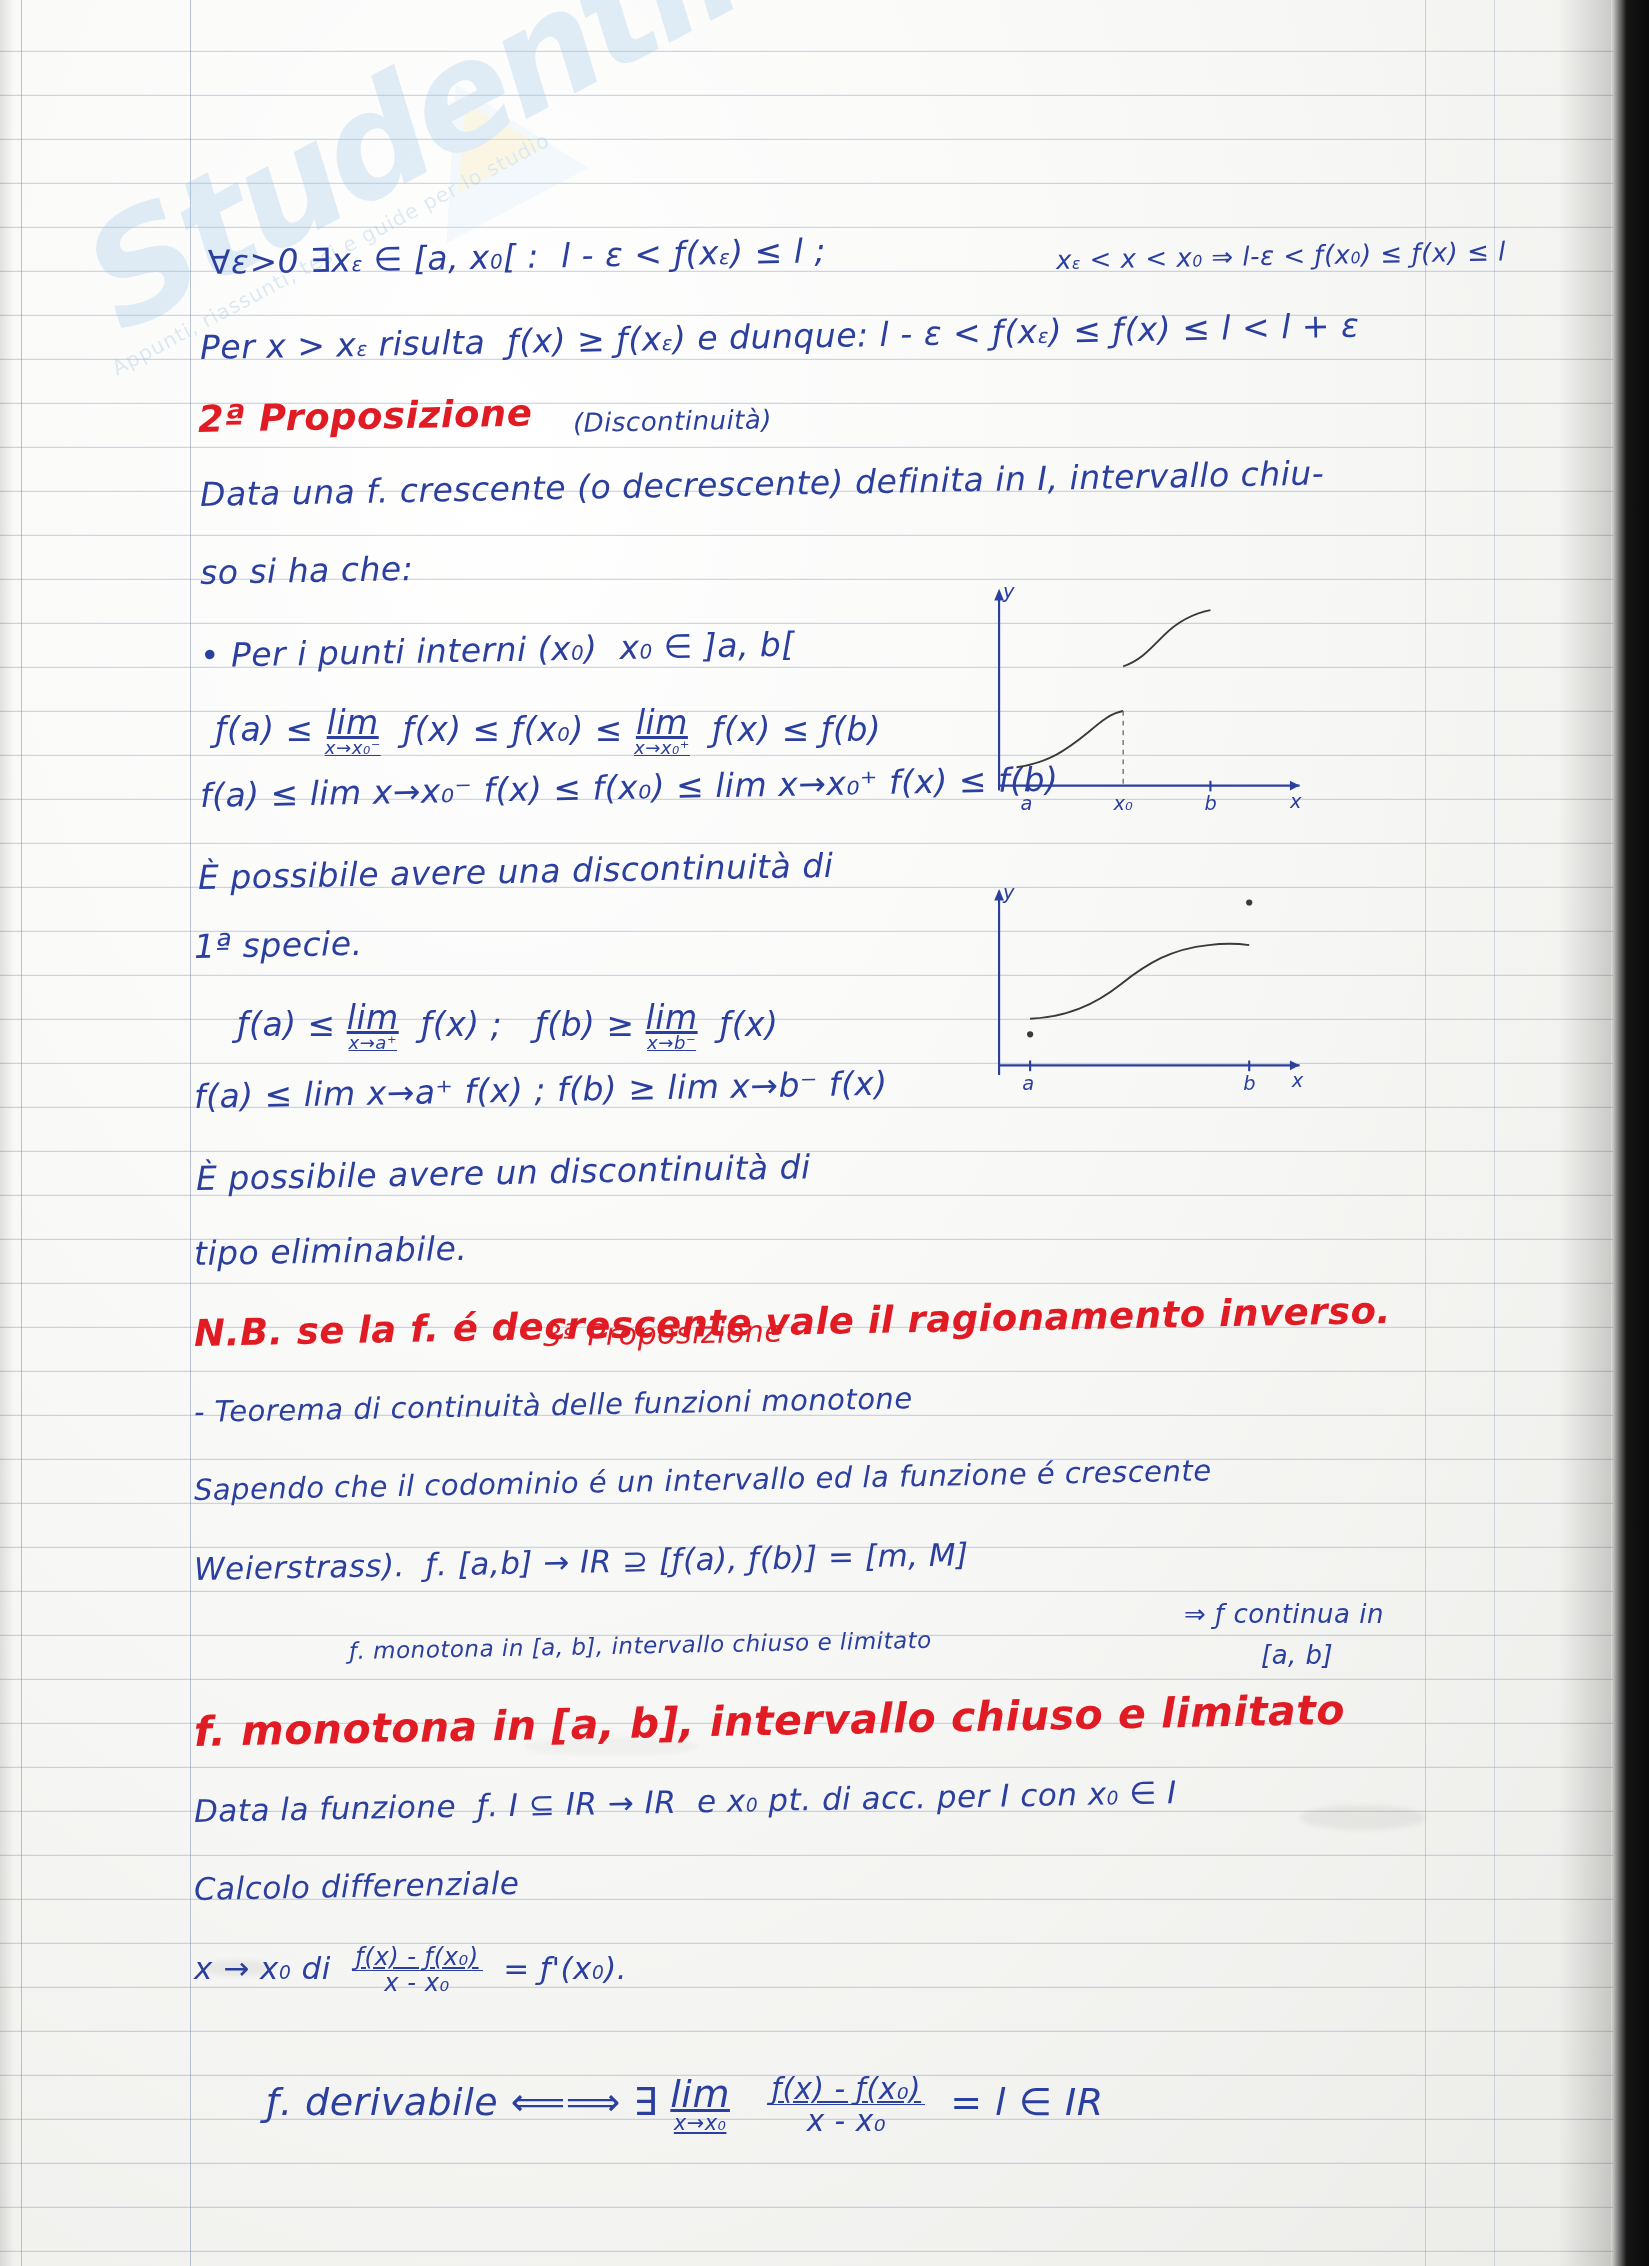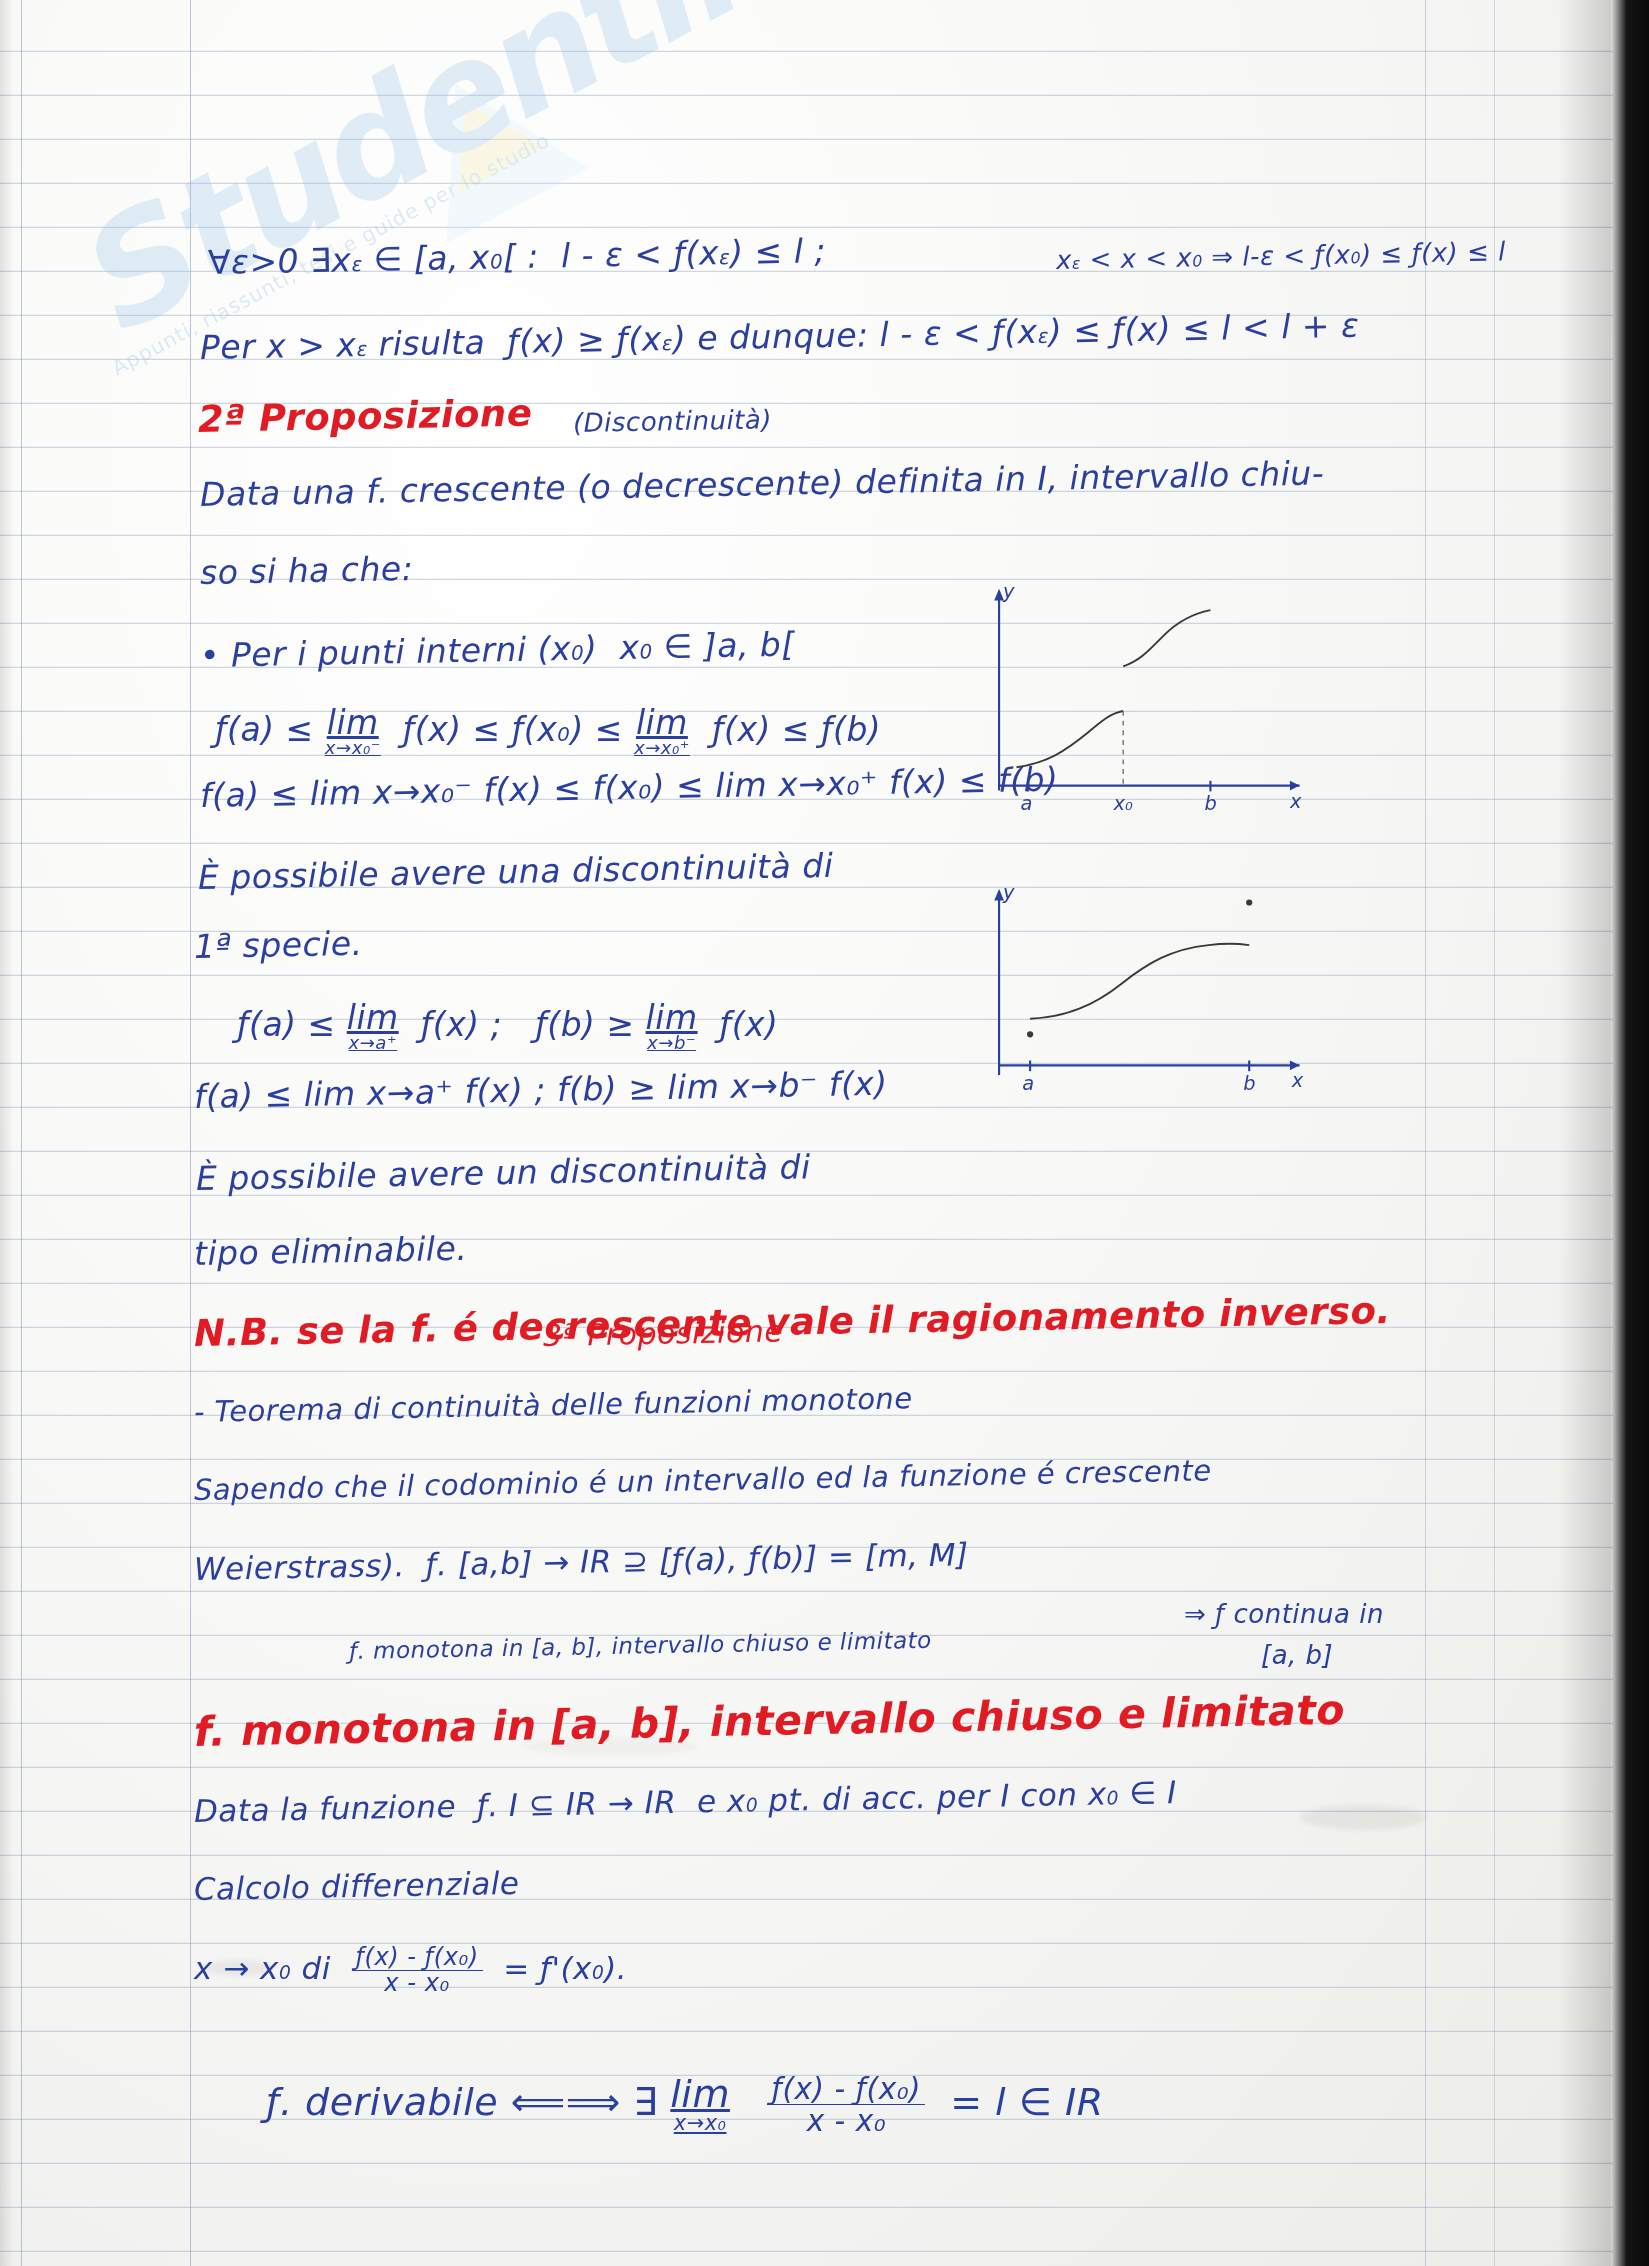--- a/index.html
+++ b/index.html
@@ -132,21 +132,21 @@
   .bold { font-weight: bold; }
 
   
   .frac {
     display: inline-block;
     vertical-align: middle;
     text-align: center;
     line-height: 1.05;
     font-size: 0.78em;
   }
-  .frac .num { display: block; padding: 0 3.9px; }
+  .frac .num { display: block; padding: 0 3.9px; text-decoration: underline; }
   .frac .den { display: block; border-top: 1.9px solid currentColor; padding: 0 3.9px; }
   .lim {
     display: inline-block;
     text-align: center;
     line-height: 1.0;
     vertical-align: middle;
     text-decoration: underline;
   }
   .lim .big { display: block; font-size: 1em; }
   .lim .sub { display: block; font-size: 0.55em; }

